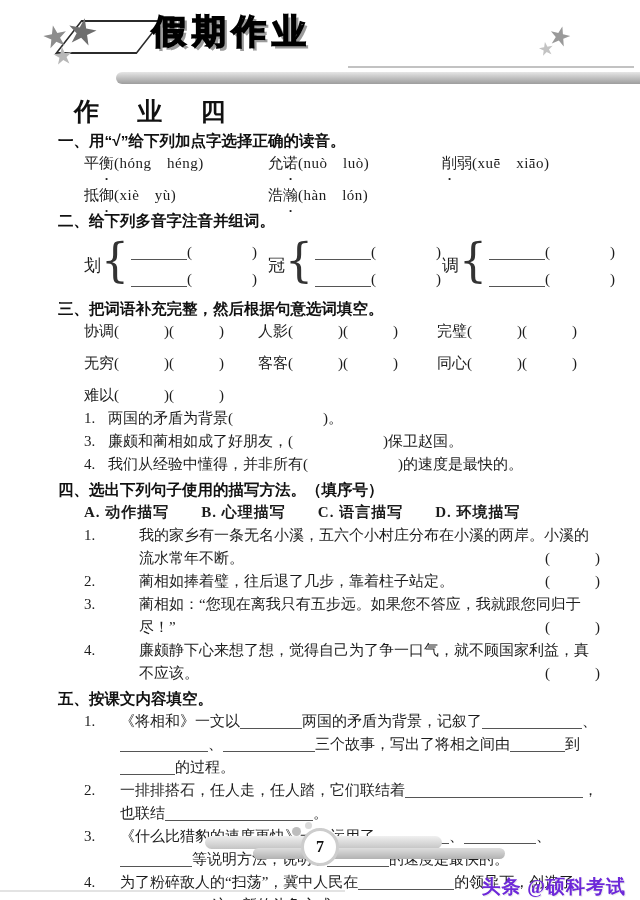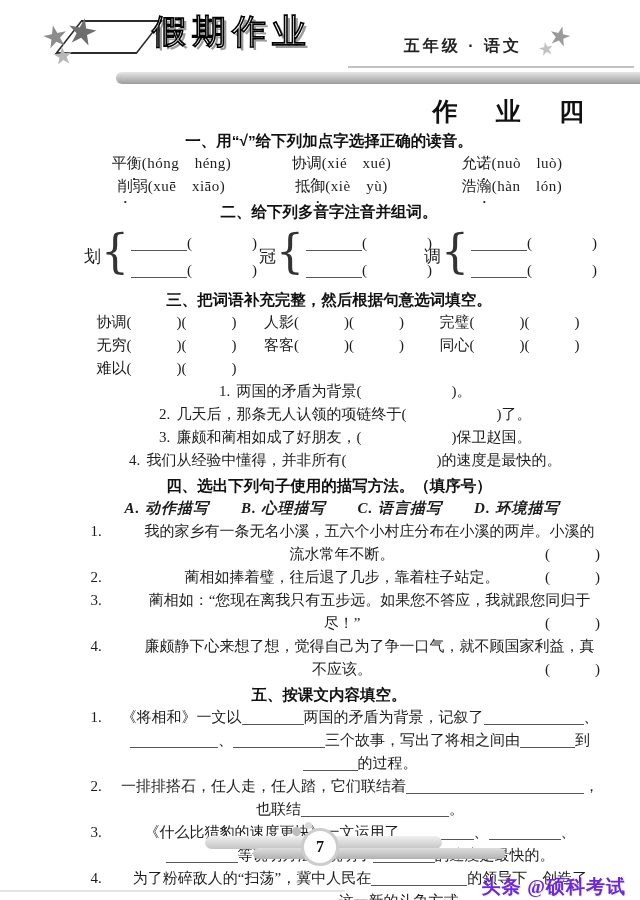--- a/index.html
+++ b/index.html
@@ -10,39 +10,39 @@
   
   .header{position:relative;height:76px;margin:0 -40px 0 -58px;}
   .logo-left{position:absolute;left:38px;top:2px;width:120px;height:66px;}
   .para{position:absolute;left:30px;top:6px;width:78px;height:30px;border:2px solid #2b2b2b;transform:skewX(-38deg);background:#fff;}
   .star{position:absolute;line-height:1;}
   .star::before{content:"★";}
   .logo-left .s1{left:4px;top:8px;font-size:30px;color:#8d8d8d;transform:rotate(-12deg);}
   .logo-left .s2{left:28px;top:0px;font-size:36px;color:#6e6e6e;transform:rotate(10deg);}
   .logo-left .s3{left:14px;top:30px;font-size:24px;color:#b7b7b7;transform:rotate(-6deg);}
   .banner-title{position:absolute;left:152px;top:8px;font-family:"Liberation Sans",sans-serif;
-    font-size:34px;font-weight:400;letter-spacing:6px;color:#fff;
+    font-size:34px;font-weight:700;letter-spacing:6px;color:#fff;
     -webkit-text-stroke:1.6px #000;text-shadow:3px 3px 0 #9c9c9c;}
   .grade{position:absolute;right:118px;top:22px;font-family:"Liberation Sans",sans-serif;
     font-size:16px;font-weight:700;letter-spacing:3px;color:#222;}
   .hline{position:absolute;left:348px;right:6px;top:54px;height:2px;background:#c2c2c2;}
   .hbar{position:absolute;left:116px;right:0;top:60px;height:12px;border-radius:8px 0 0 8px;
     background:linear-gradient(180deg,#e6e6e6 0%,#bdbdbd 55%,#9d9d9d 100%);}
   .stars-right{position:absolute;right:52px;top:10px;width:50px;height:44px;}
   .stars-right .r1{left:10px;top:2px;font-size:26px;color:#9a9a9a;transform:rotate(14deg);}
   .stars-right .r2{left:0px;top:18px;font-size:18px;color:#c3c3c3;transform:rotate(-10deg);}
 
   
-  .page-title{margin:12px 0 6px;text-align:right;font-size:25px;font-weight:bold;
+  .page-title{margin:12px 0 6px;text-align:left;font-size:25px;font-weight:bold;
     letter-spacing:16px;text-indent:16px;color:#111;}
 
   
-  .sec{margin-top:2px;text-align:center;}
+  .sec{margin-top:2px;}
   .sec-heading{font-family:"Liberation Sans",sans-serif;font-weight:bold;font-size:15.5px;color:#111;}
-  .indent{padding-left:26px;}
+  .indent{padding-left:26px;gap:9px;}
   .grid3{display:grid;grid-template-columns:175px 165px 1fr;}
   .phrase-grid{grid-template-columns:165px 170px 1fr;}
   .cell{white-space:nowrap;}
   .py{letter-spacing:0.5px;}
   .du{position:relative;display:inline-block;}
   .du::after{content:"•";position:absolute;left:50%;transform:translateX(-50%);
     bottom:-9px;font-size:9px;color:#222;line-height:1;}
 
   
   .poly-grid{display:grid;grid-template-columns:175px 165px 1fr;margin-top:3px;}
@@ -57,21 +57,21 @@
   .w56{width:56px;}
 
   .q-line{padding-left:26px;}
   .qnum{display:inline-block;width:24px;}
 
   
   .q-row{display:flex;padding-left:26px;}
   .q-row .qnum{flex:0 0 24px;width:auto;}
   .q-body{flex:1;margin-left:31px;}
   .q-paren{float:right;}
-  .options-line{padding-left:26px;font-style:italic;font-weight:600;letter-spacing:1px;}
+  .options-line{padding-left:26px;font-weight:600;letter-spacing:1px;}
 
   
   .fill-row{display:flex;padding-left:26px;}
   .fill-row .qnum{flex:0 0 24px;width:auto;}
   .fill-body{flex:1;margin-left:12px;}
 
   
   .footer{position:absolute;left:0;right:0;bottom:28px;height:42px;}
   .ribbon{position:absolute;}
   .r-top{left:205px;top:6px;width:237px;height:13px;border-radius:10px;
@@ -95,39 +95,35 @@
 <div class="sheet">
 
   <div class="header">
     <div class="logo-left">
       <span class="para"></span>
       <span class="star s1"></span>
       <span class="star s2"></span>
       <span class="star s3"></span>
     </div>
     <div class="banner-title">假期作业</div>
-    <div class="grade">五年级 · 语文</div>
     <div class="stars-right">
       <span class="star r1"></span>
       <span class="star r2"></span>
     </div>
     <div class="hline"></div>
     <div class="hbar"></div>
   </div>
 
   <div class="page-title">作 业 四</div>
 
   <div class="sec">
     <div class="sec-heading">一、用“√”给下列加点字选择正确的读音。</div>
     <div class="grid3 indent">
       <div class="cell">
         <span>平</span><span class="du">衡</span><span></span><span class="py">(hóng　héng)</span>
-      </div>
-      <div class="cell">
-        <span>协</span><span class="du">调</span><span></span><span class="py">(xié　xué)</span>
       </div>
       <div class="cell">
         <span>允</span><span class="du">诺</span><span></span><span class="py">(nuò　luò)</span>
       </div>
       <div class="cell">
         <span></span><span class="du">削</span><span>弱</span><span class="py">(xuē　xiāo)</span>
       </div>
       <div class="cell">
         <span>抵</span><span class="du">御</span><span></span><span class="py">(xiè　yù)</span>
       </div>
@@ -173,21 +169,20 @@
       <div class="cell"><span>协调</span><span>(　　　)(　　　)</span><span></span></div>
       <div class="cell"><span>人影</span><span>(　　　)(　　　)</span><span></span></div>
       <div class="cell"><span>完璧</span><span>(　　　)(　　　)</span><span></span></div>
       <div class="cell"><span>无穷</span><span>(　　　)(　　　)</span><span></span></div>
       <div class="cell"><span>客客</span><span>(　　　)(　　　)</span><span></span></div>
       <div class="cell"><span>同心</span><span>(　　　)(　　　)</span><span></span></div>
       <div class="cell"><span>难以</span><span>(　　　)(　　　)</span><span></span></div>
       <div class="cell"></div>
     </div>
     <div class="q-line"><span class="qnum">1.</span><span>两国的矛盾为背景</span><span>(　　　　　　)</span><span>。</span></div>
-    <div class="q-line"><span class="qnum">2.</span><span>几天后，那条无人认领的项链终于</span><span>(　　　　　　)</span><span>了。</span></div>
     <div class="q-line"><span class="qnum">3.</span><span>廉颇和蔺相如成了好朋友，</span><span>(　　　　　　)</span><span>保卫赵国。</span></div>
     <div class="q-line"><span class="qnum">4.</span><span>我们从经验中懂得，并非所有</span><span>(　　　　　　)</span><span>的速度是最快的。</span></div>
   </div>
 
   <div class="sec">
     <div class="sec-heading">四、选出下列句子使用的描写方法。（填序号）</div>
     <div class="options-line">A. 动作描写　　B. 心理描写　　C. 语言描写　　D. 环境描写</div>
     <div class="q-row">
       <span class="qnum">1.</span>
       <div class="q-body"><span>我的家乡有一条无名小溪，五六个小村庄分布在小溪的两岸。小溪的流水常年不断。</span><span class="q-paren">(　　　)</span></div>

